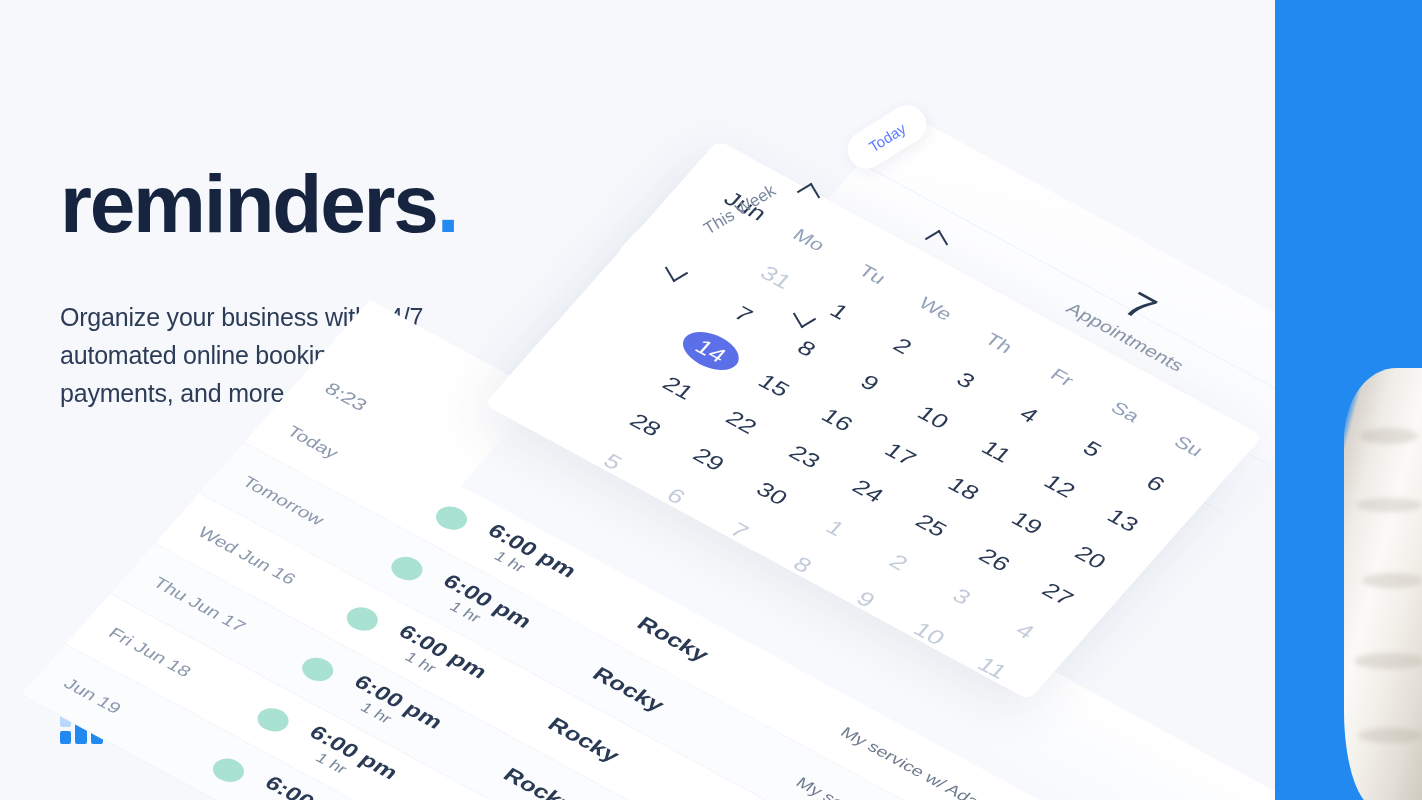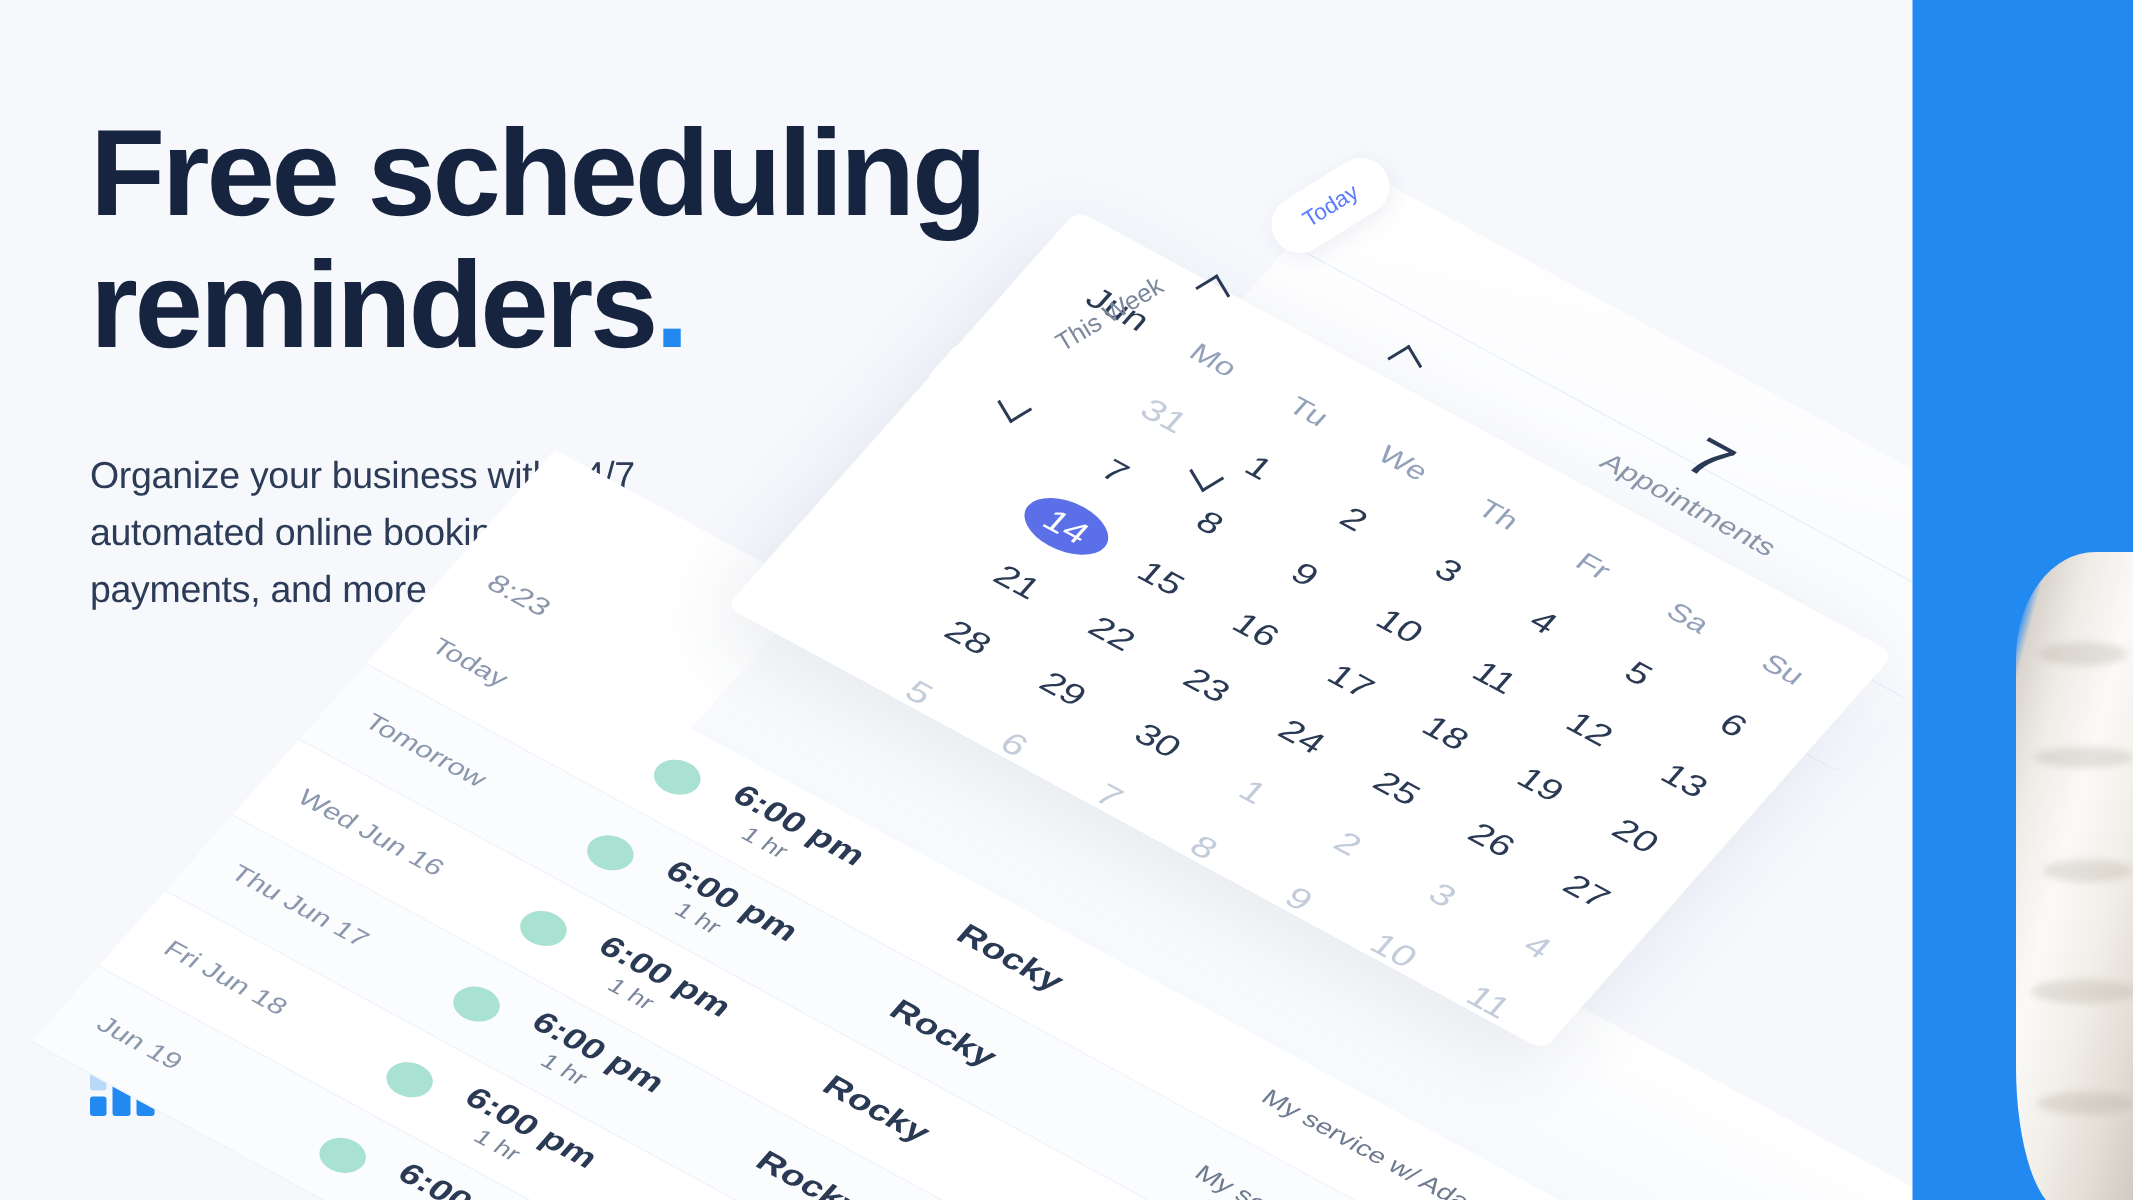--- a/index.html
+++ b/index.html
@@ -349,21 +349,21 @@
 <div class="person">
   <div class="person-body"></div>
   <div class="person-fold" style="left:22px; top:60px;  width:58px; height:16px;"></div>
   <div class="person-fold" style="left:18px; top:130px; width:66px; height:14px;"></div>
   <div class="person-fold" style="left:24px; top:205px; width:60px; height:15px;"></div>
   <div class="person-fold" style="left:16px; top:285px; width:70px; height:16px;"></div>
   <div class="person-fold" style="left:20px; top:360px; width:64px; height:15px;"></div>
 </div>
 
 <h1 class="headline">
-  <span>Free scheduling</span><br>
+  <br>
   <span>reminders</span><span class="dot">.</span>
 </h1>
 
 <p class="subhead">Organize your business with 24/7 automated online booking, reminders, payments, and more.</p>
 
 <div class="logo-wrap">
   <span class="logo-mark">
     <i class="lm1"></i>
       <i class="lm2"></i>
       <i class="lm3"></i>

